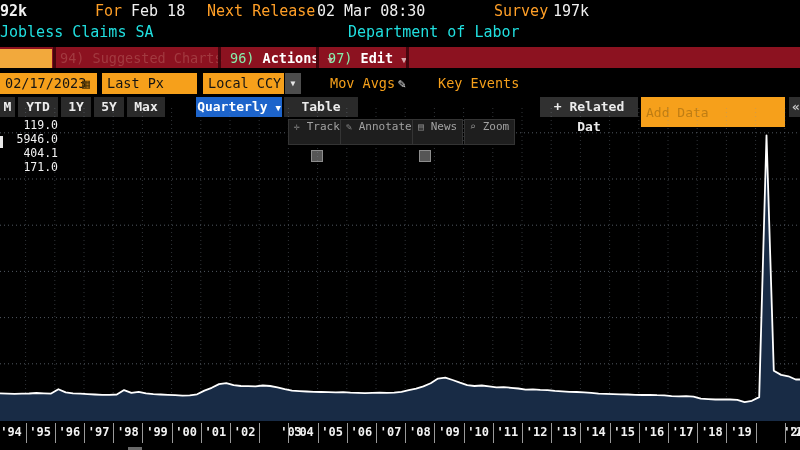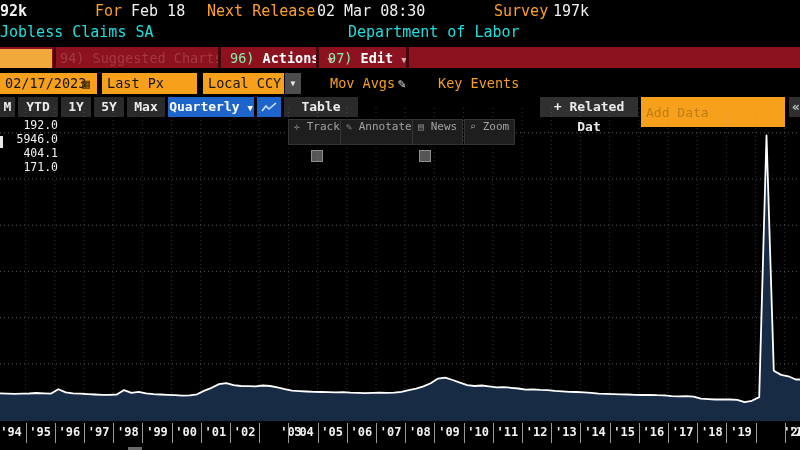--- a/index.html
+++ b/index.html
@@ -33,21 +33,21 @@
   .cal { color:#4a3206; font-size:13px; }
   .arrowbox { background:#4d4d4d; color:#e8e8e8; width:16px; text-align:center; font-size:8px; line-height:21px; height:21px; }
   .chk { width:12px; height:12px; background:#565656; border:1px solid #8d8d8d; top:77px; }
   .amblbl { color:#f6a01b; font-size:13.5px; line-height:21px; }
   .pencil { color:#e8e8e8; font-size:13px; line-height:21px; }
 
   
   .tabs { top:97px; height:20px; }
   .tabbtn { background:#2a2a2a; color:#ececec; font-size:13px; font-weight:bold;
             height:20px; line-height:20px; text-align:center; }
-  .bluebtn { background:#1d64cb; color:#fff; }
+  .bluebtn { background:#1d64cb; color:#fff;margin-left:28px; }
   .addinput { background:#f6a01b; border:none; outline:none; height:30px; font-size:13px;
               font-family:"DejaVu Sans Mono", monospace; padding-left:5px; color:#141414; }
   .addinput::placeholder { color:#bf7d13; opacity:1; }
   .chevs { color:#cfcfcf; font-size:13px; font-weight:bold; }
 
   
   .pill { top:119px; height:26px; background:#1e1e1e; border:1px solid #343434;
           color:#a2a2a2; font-size:11px; line-height:13px; padding:0 5px; white-space:nowrap; }
   .pill .ic { color:#8a8a8a; font-size:10px; }
 
@@ -197,21 +197,21 @@
   <div class="abs pill" style="left:412px;">
     <span class="ic">▤</span>
     <span>News</span>
   </div>
   <div class="abs pill" style="left:464px;">
     <span class="ic">⌕</span>
     <span>Zoom</span>
   </div>
 
   <div class="abs stats">
-    <div>192.0</div>
+    <div>119.0</div>
     <div>5946.0</div>
     <div>404.1</div>
     <div>171.0</div>
   </div>
   <div class="abs hmark"></div>
 
   <div class="abs xaxis" id="xaxis">
       <span class="xlab" style="left: 11px;">'94</span>
       <span class="xlab" style="left: 40.2px;">'95</span>
       <span class="xlab" style="left: 69.4px;">'96</span>

